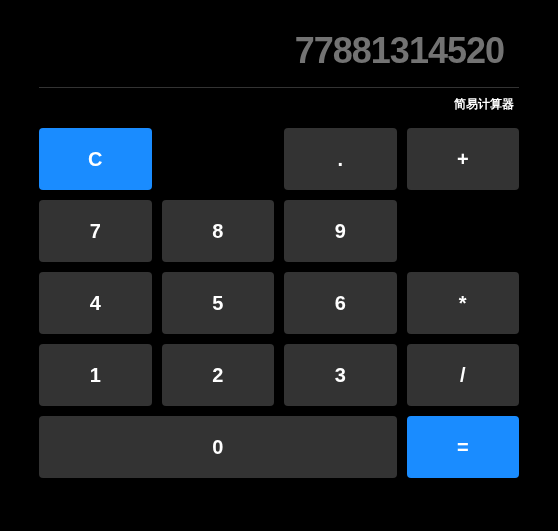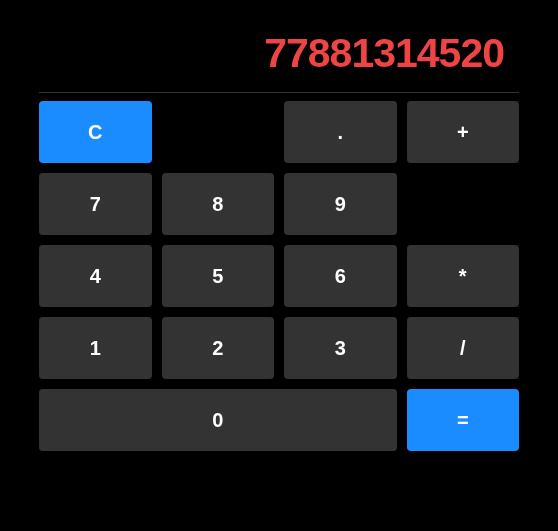--- a/index.html
+++ b/index.html
@@ -14,22 +14,22 @@
       justify-content: center;
       align-items: flex-start;
       min-height: 531px;
       width: 558px;
     }
     .calculator {
       width: 520px;
       padding: 20px;
     }
     .display {
-      color: #ef4444;
-      font-size: 41px;
+      color: #737373;
+      font-size: 36px;
       font-weight: bold;
       text-align: right;
       padding: 10px 15px 15px 0;
       letter-spacing: -1px;
     }
     .divider {
       height: 1px;
       background: #333;
       margin-bottom: 8px;
     }
@@ -69,20 +69,21 @@
     .btn-wide {
       grid-column: span 3;
     }
   </style>
 </head>
 <body>
 
 <div class="calculator">
   <div class="display">77881314520</div>
   <div class="divider"></div>
+  <div class="subtitle">简易计算器</div>
   <div class="buttons">
     <button class="btn btn-blue">C</button>
     <div class="btn btn-invisible"></div>
     <button class="btn">.</button>
     <button class="btn">+</button>
 
     <button class="btn">7</button>
     <button class="btn">8</button>
     <button class="btn">9</button>
     <div class="btn btn-invisible"></div>

